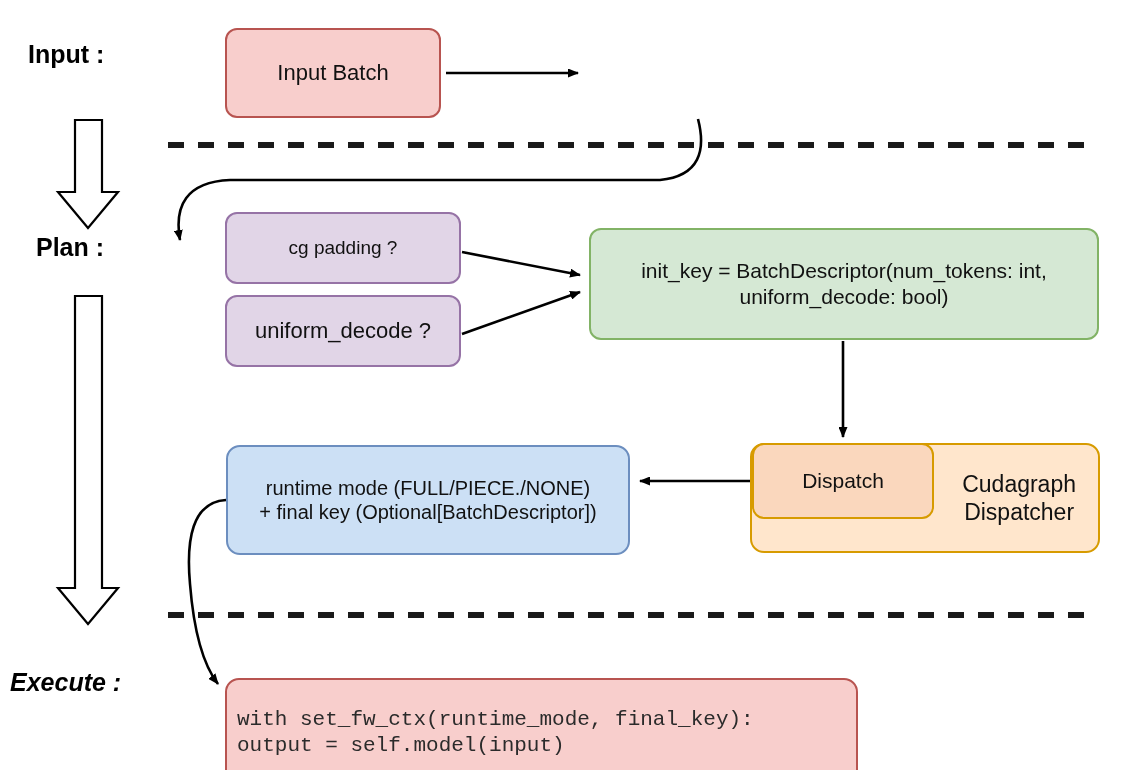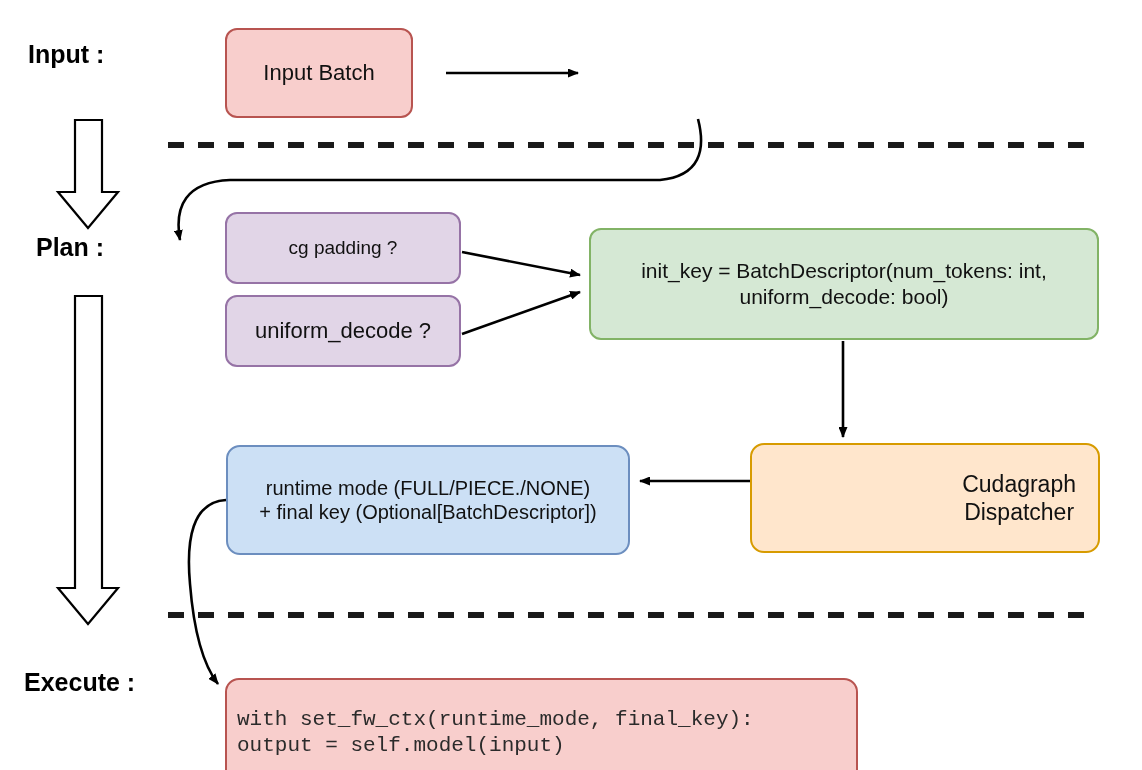--- a/index.html
+++ b/index.html
@@ -84,23 +84,23 @@
 
     <line x1="843" y1="341" x2="843" y2="437" stroke="#000000" stroke-width="2.6" marker-end="url(#ah)"></line>
 
     <line x1="751" y1="481" x2="640" y2="481" stroke="#000000" stroke-width="2.6" marker-end="url(#ah)"></line>
 
     <path d="M 226 500 C 192 502 186 540 190 584 C 194 634 204 666 218 684" fill="none" stroke="#000000" stroke-width="2.6" marker-end="url(#ah)"></path>
   </svg>
 
   <div class="stage-label" style="left:28px; top:40px;">Input :</div>
   <div class="stage-label" style="left:36px; top:233px;">Plan :</div>
-  <div class="stage-label" style="left:24px; top:668px;">Execute :</div>
+  <div class="stage-label" style="left:10px; top:668px;font-style:italic;">Execute :</div>
 
-  <div class="node" style="left:225px; top:28px; width:188px; height:90px; background:#F8CECC; border-color:#B85450; font-size:22px;">
+  <div class="node" style="left:225px; top:28px; width:216px; height:90px; background:#F8CECC; border-color:#B85450; font-size:22px;">
     <span class="txt">Input Batch</span>
   </div>
 
 
   <div class="node" style="left:225px; top:212px; width:236px; height:72px; background:#E1D5E7; border-color:#9673A6; font-size:19px;">
     <span class="txt">cg padding ?</span>
   </div>
 
   <div class="node" style="left:225px; top:295px; width:236px; height:72px; background:#E1D5E7; border-color:#9673A6; font-size:22px;">
     <span class="txt">uniform_decode ?</span>
@@ -109,20 +109,23 @@
   <div class="node" style="left:589px; top:228px; width:510px; height:112px; background:#D5E8D4; border-color:#82B366; font-size:21px;">
     <span class="txt">init_key = BatchDescriptor(num_tokens: int,
 uniform_decode: bool)</span>
   </div>
 
   <div class="node" style="left:750px; top:443px; width:350px; height:110px; background:#FFE6CC; border-color:#D79B00; border-radius:14px; font-size:23px; justify-content:flex-end; padding-right:22px;">
     <span class="txt">Cudagraph
 Dispatcher</span>
   </div>
 
+  <div class="node" style="left:752px; top:443px; width:182px; height:76px; background:#FAD7BD; border-color:#D79B00; font-size:21px;">
+    <span class="txt">Dispatch</span>
+  </div>
 
   <div class="node" style="left:226px; top:445px; width:404px; height:110px; background:#CCE0F5; border-color:#6C8EBF; border-radius:14px; font-size:20px;">
     <span class="txt">runtime mode (FULL/PIECE./NONE)
 + final key (Optional[BatchDescriptor])</span>
   </div>
 
   <div class="node" style="left:225px; top:678px; width:633px; height:110px; background:#F8CECC; border-color:#B85450; border-radius:14px; justify-content:flex-start; padding-left:10px;">
     <span class="txt code">with set_fw_ctx(runtime_mode, final_key):
     output = self.model(input)</span>
   </div>

